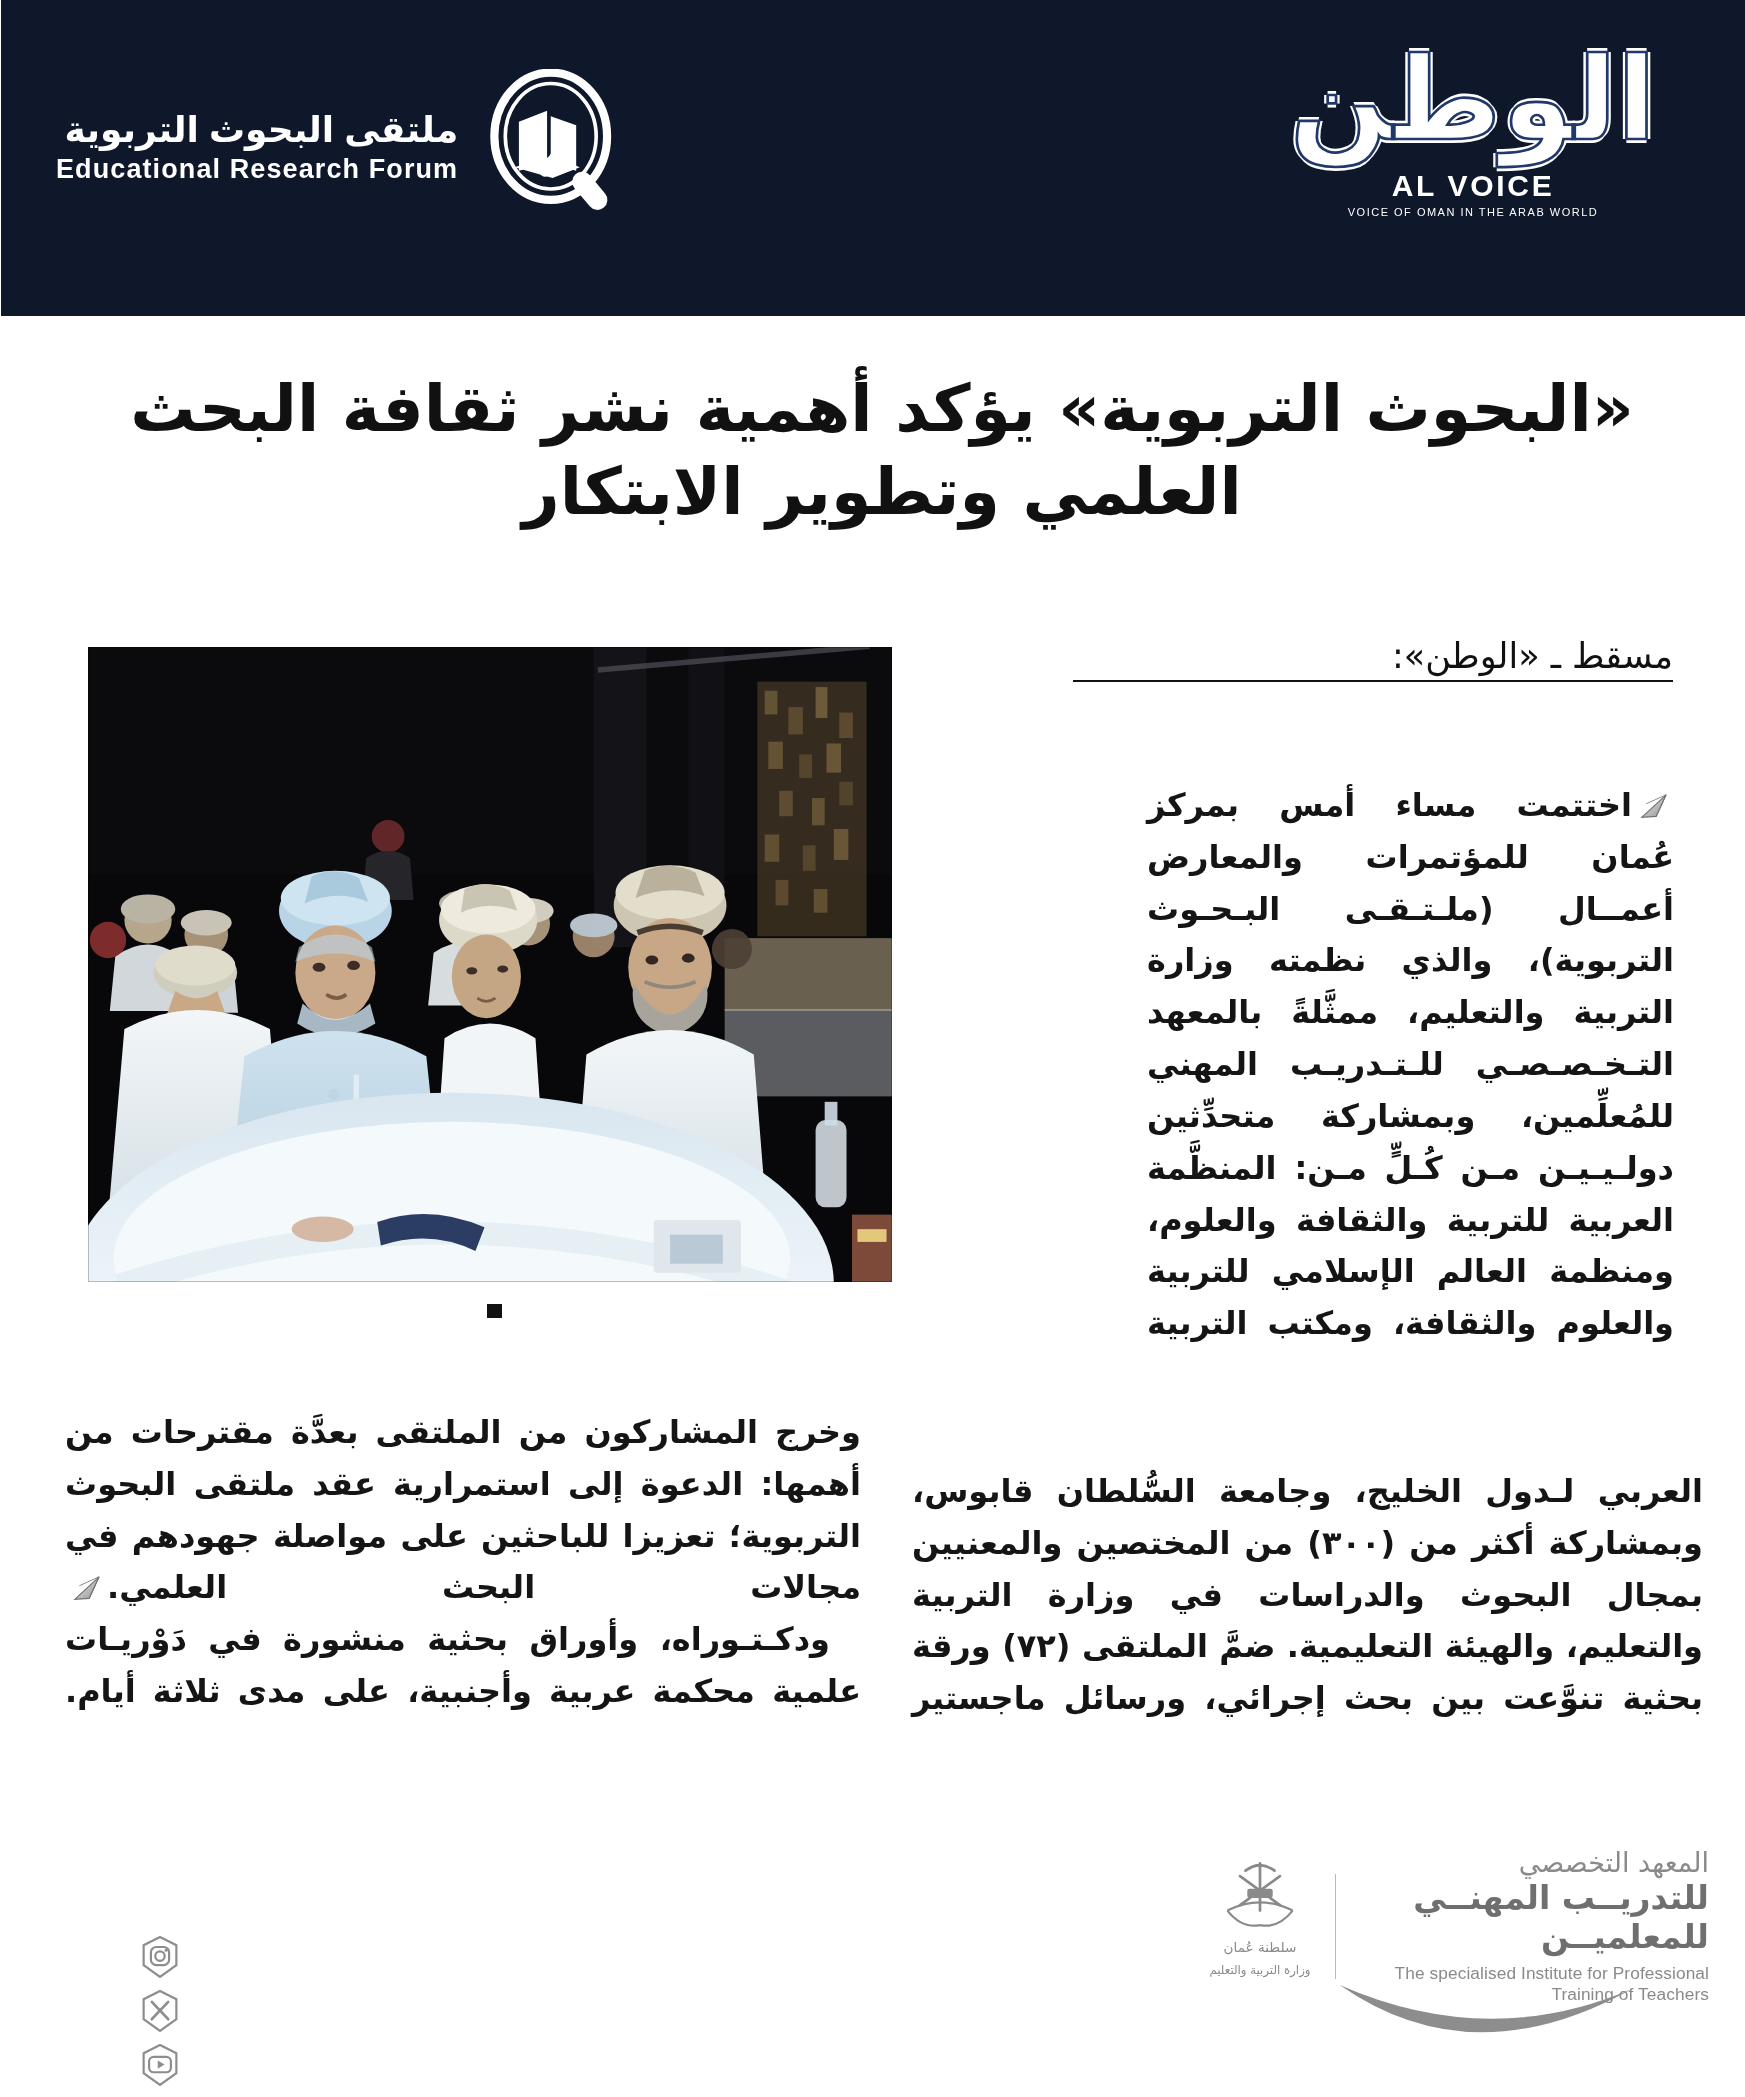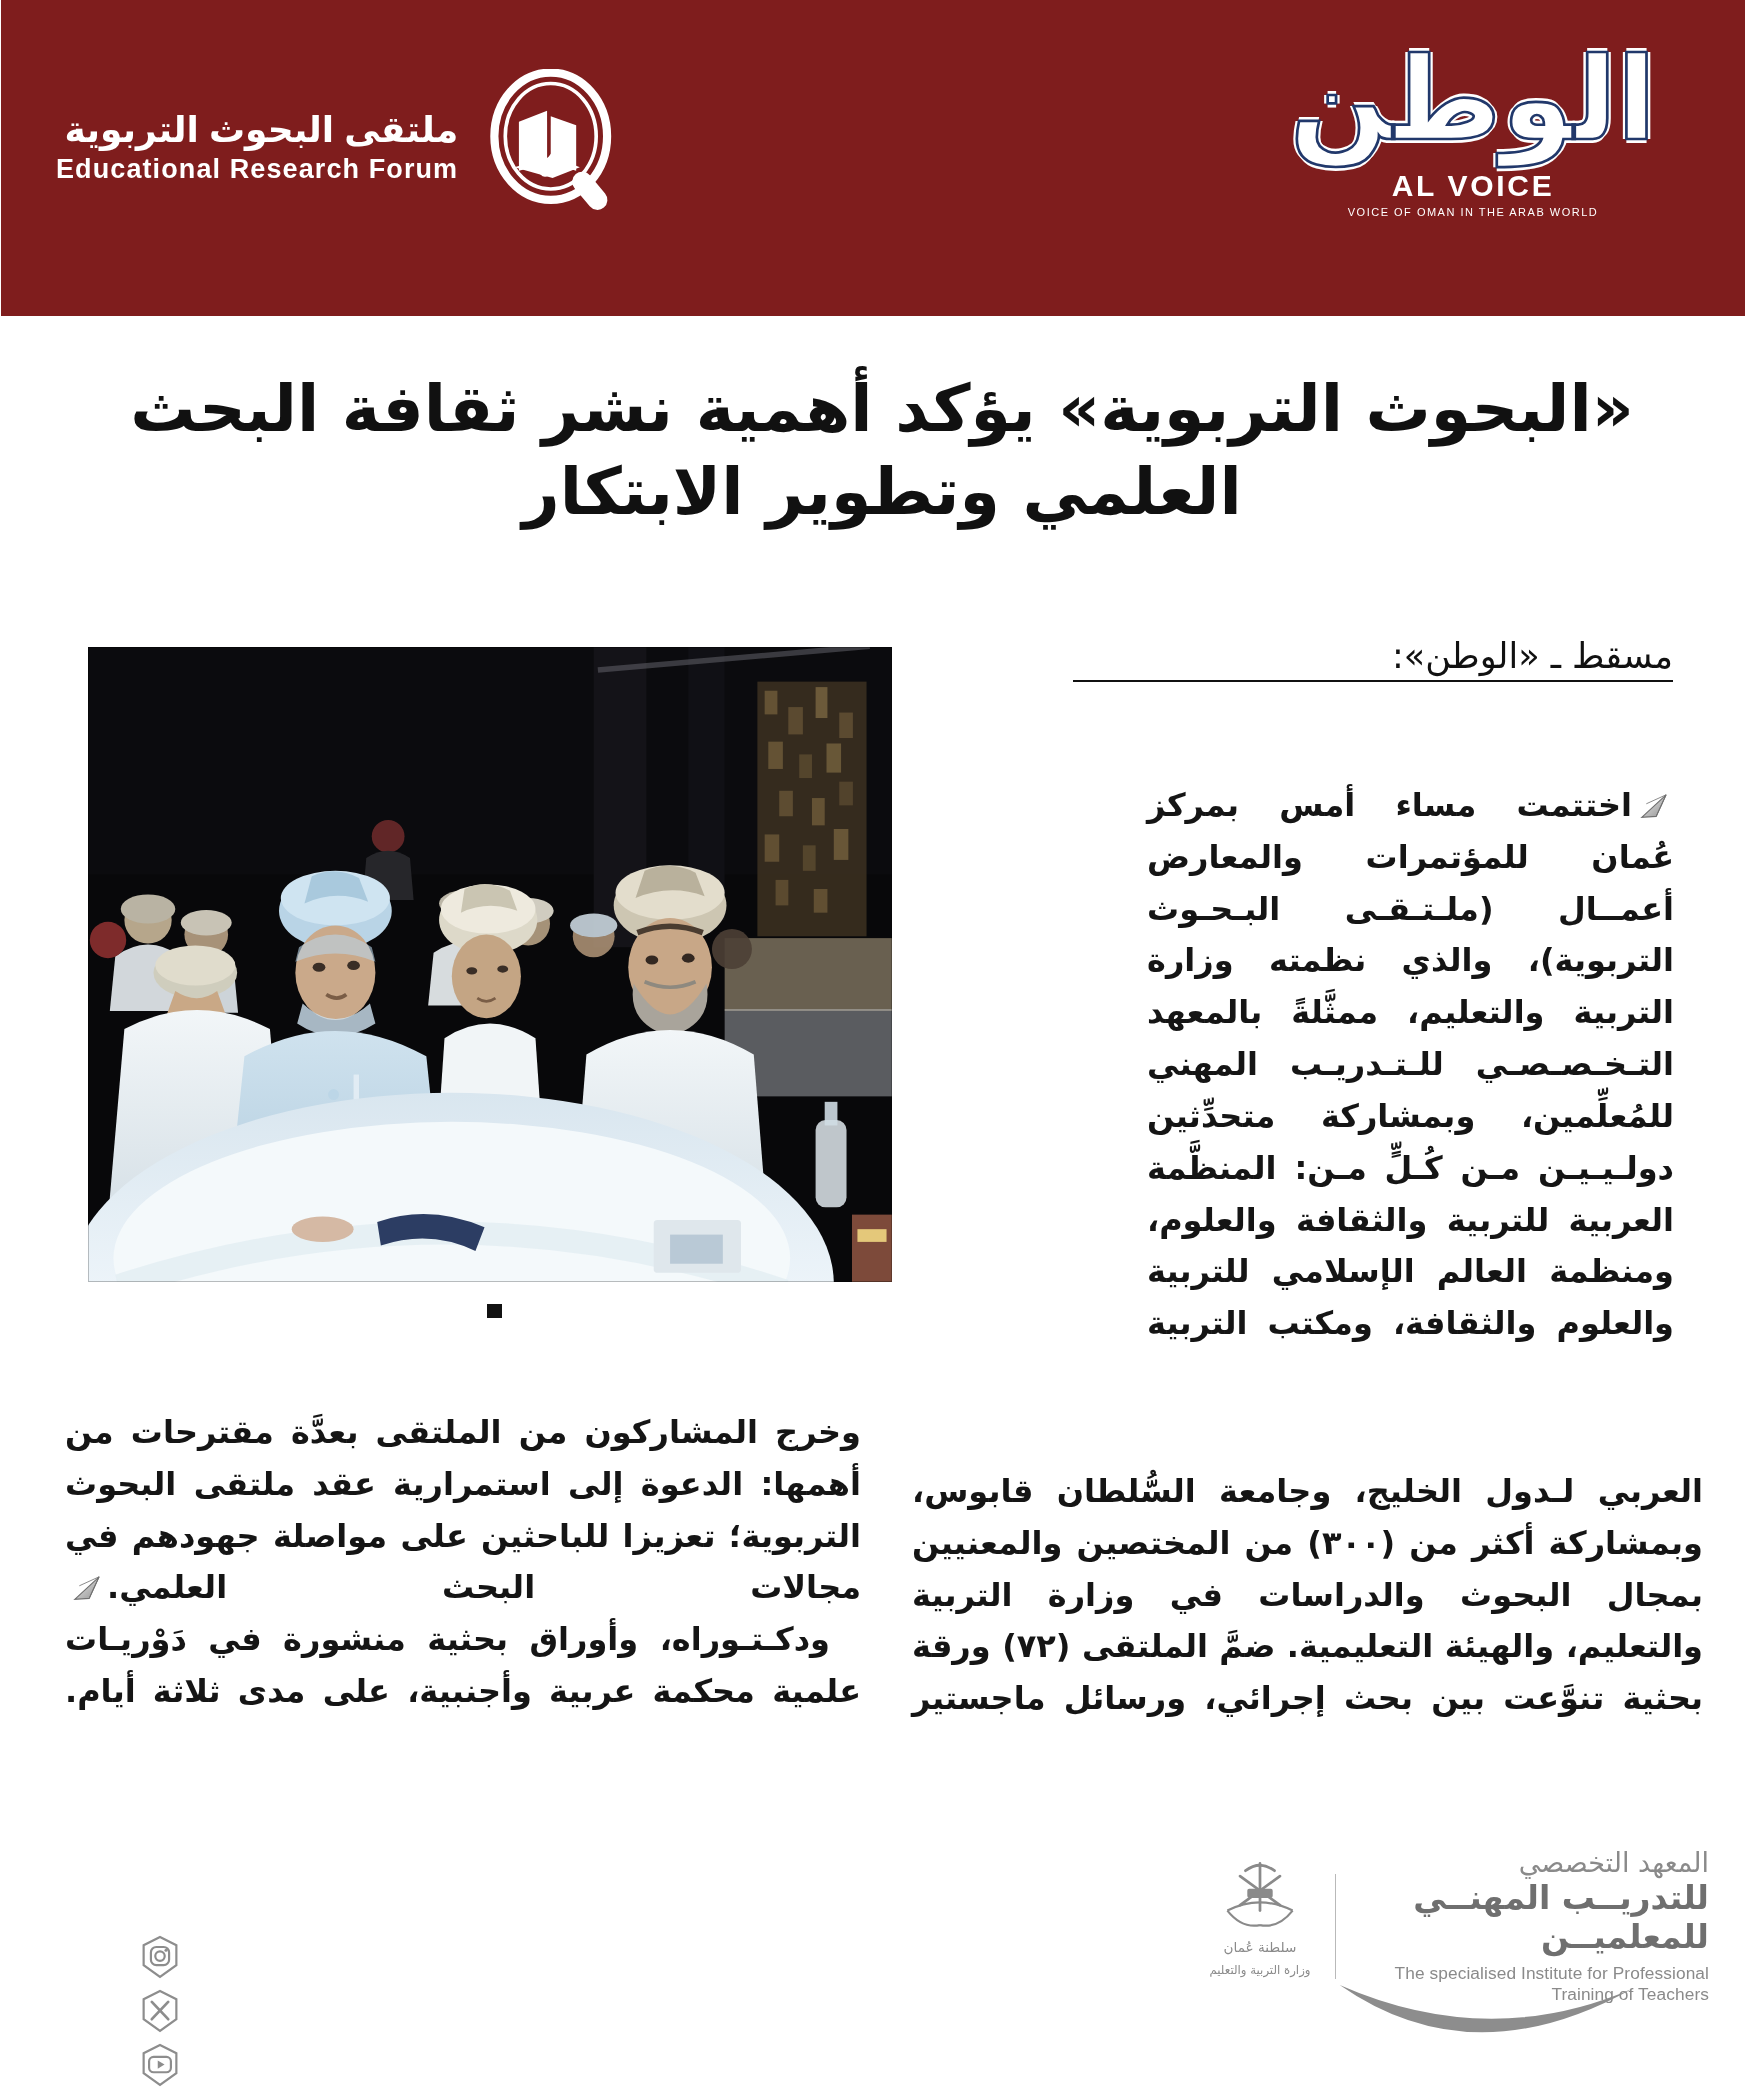--- a/index.html
+++ b/index.html
@@ -14,21 +14,21 @@
     font-family: "Liberation Sans", "DejaVu Sans", sans-serif;
     overflow: hidden;
   }
 
   
   .header-band {
     position: absolute;
     top: 0; left: 0;
     width: 1746px;
     height: 316px;
-    background: #7f1d1d;
+    background: #0f172a;
     box-sizing: border-box;
   }
   .erf-logo-wrap {
     position: absolute;
     left: 56px;
     top: 69px;
     display: flex;
     align-items: center;
     gap: 20px;
     direction: rtl;

